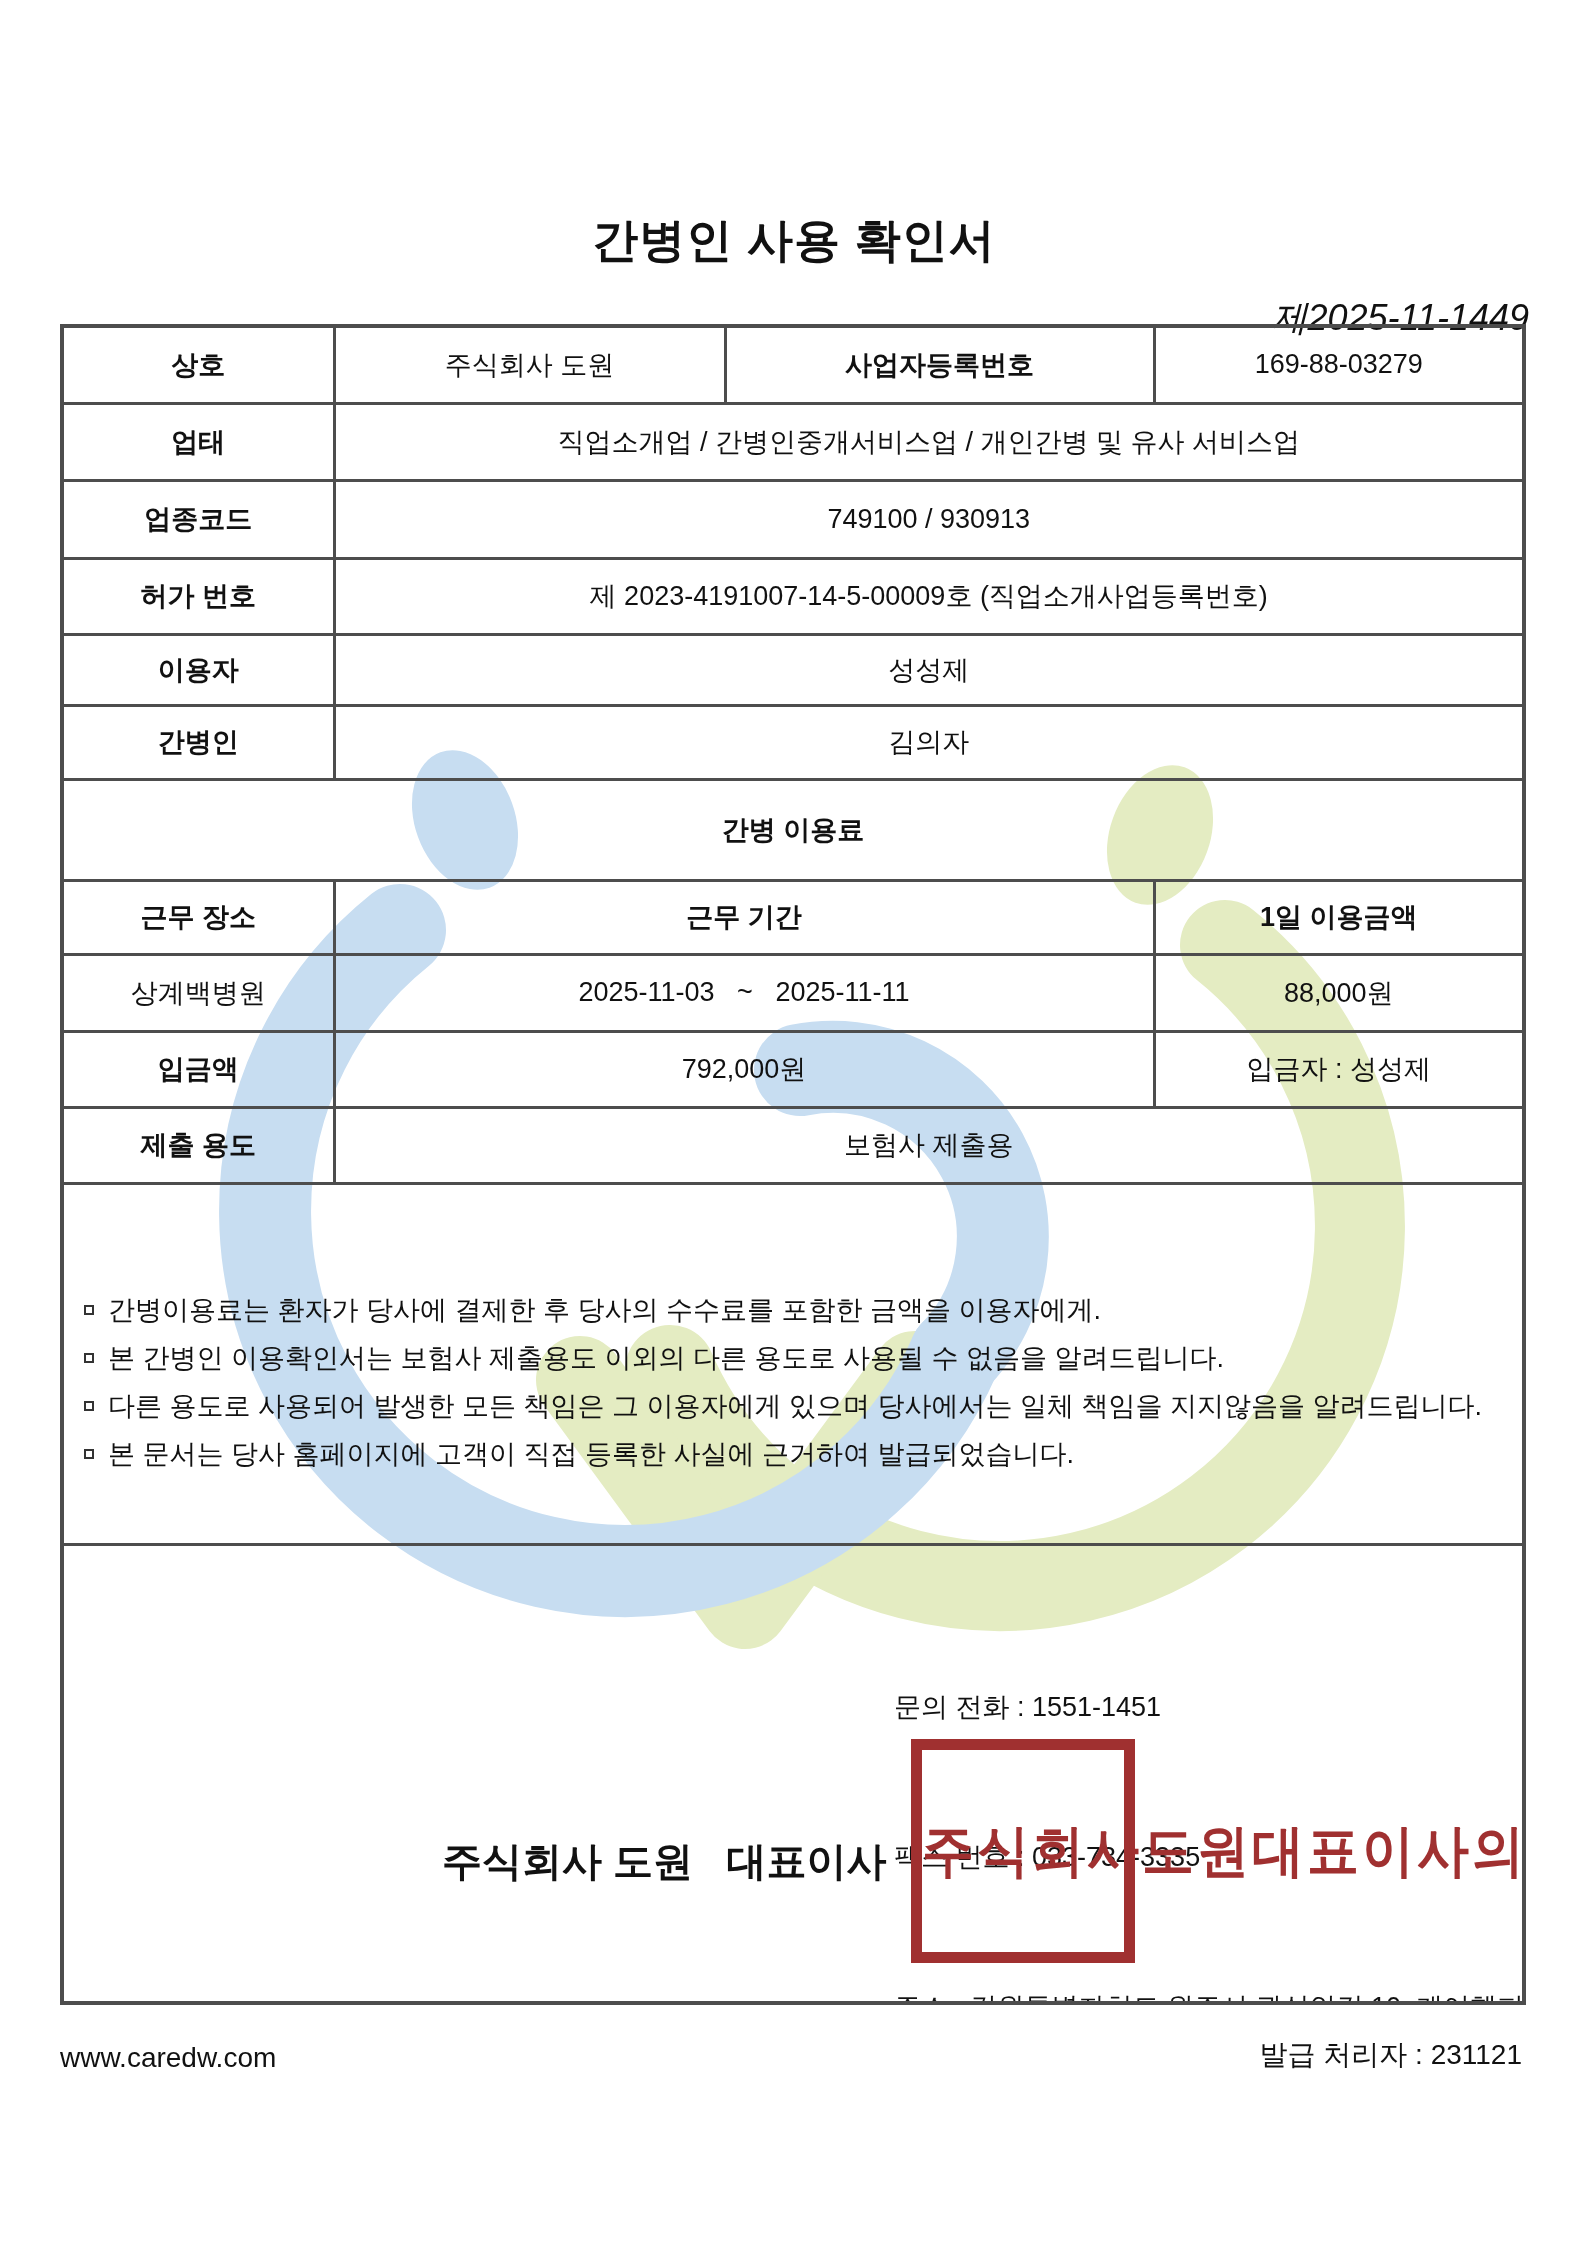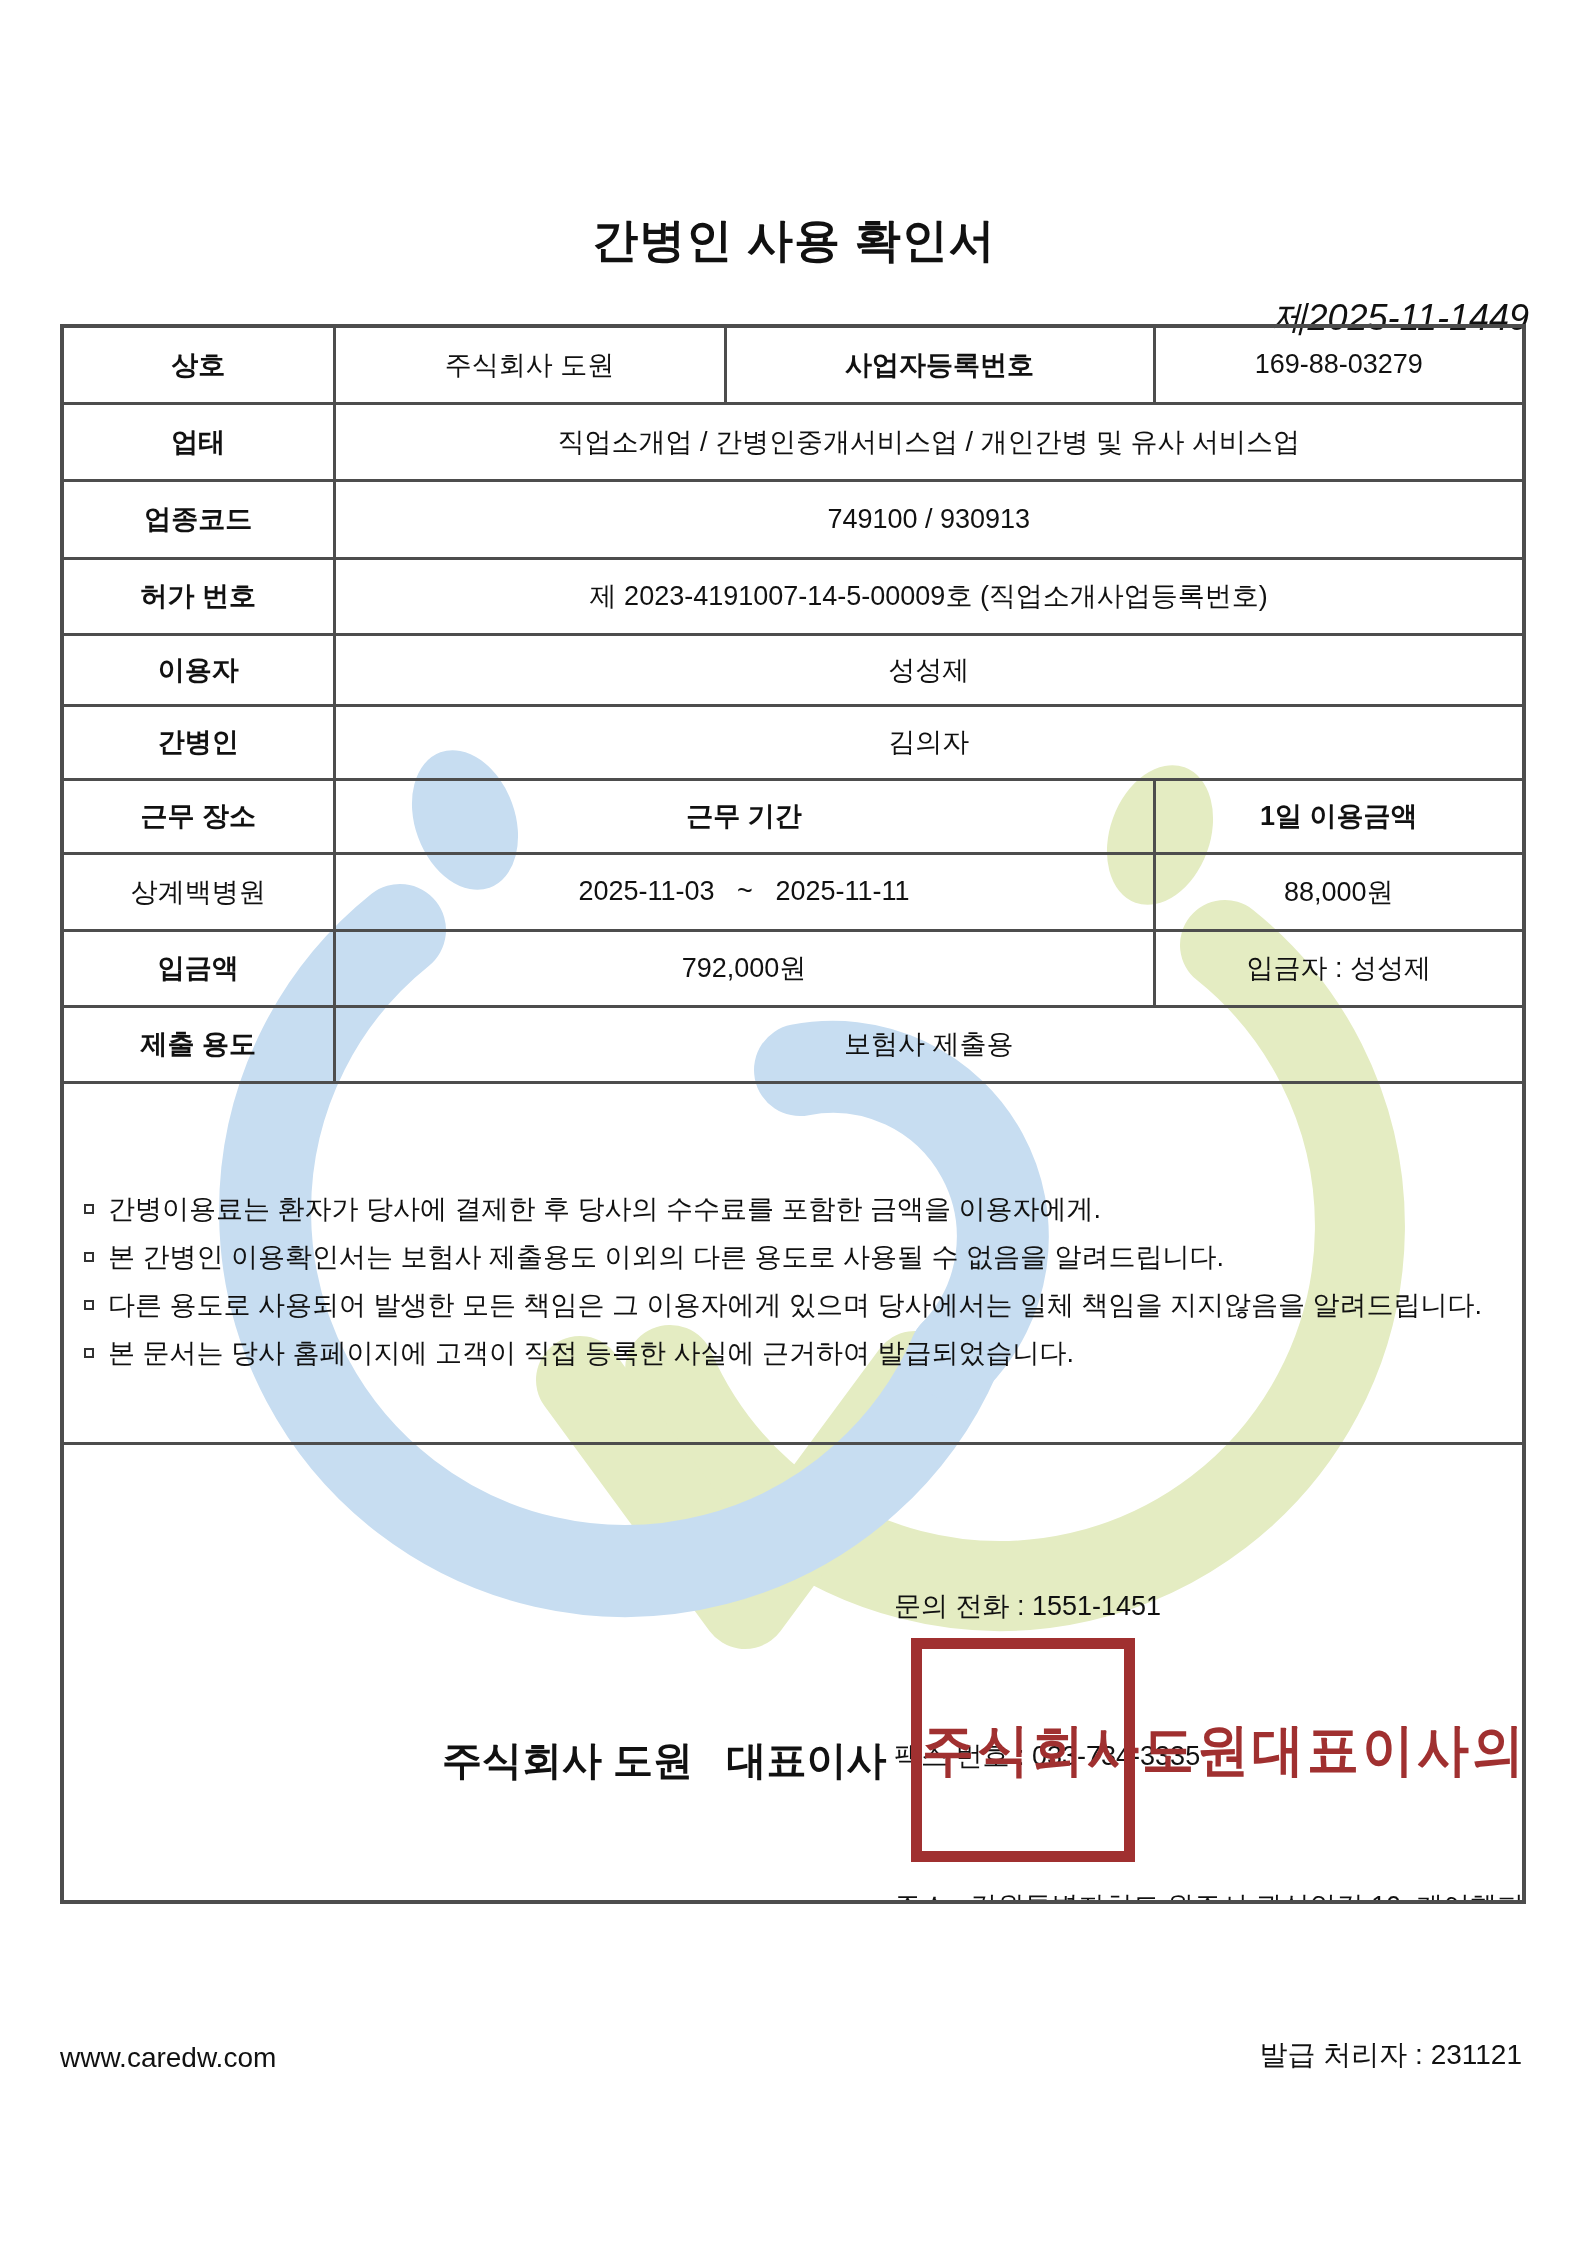--- a/index.html
+++ b/index.html
@@ -90,20 +90,23 @@
       <td colspan="3">제 2023-4191007-14-5-00009호 (직업소개사업등록번호)</td>
     </tr>
     <tr style="height:71px">
       <td class="lbl">이용자</td>
       <td colspan="3">성성제</td>
     </tr>
     <tr style="height:74px">
       <td class="lbl">간병인</td>
       <td colspan="3">김의자</td>
     </tr>
+    <tr style="height:101px">
+      <td colspan="4" class="section-title">간병 이용료</td>
+    </tr>
     <tr style="height:74px">
       <td class="lbl">근무 장소</td>
       <td colspan="2" class="lbl">근무 기간</td>
       <td class="lbl">1일 이용금액</td>
     </tr>
     <tr style="height:77px">
       <td>상계백병원</td>
       <td colspan="2" class="pre">2025-11-03   ~   2025-11-11</td>
       <td>88,000원</td>
     </tr>

